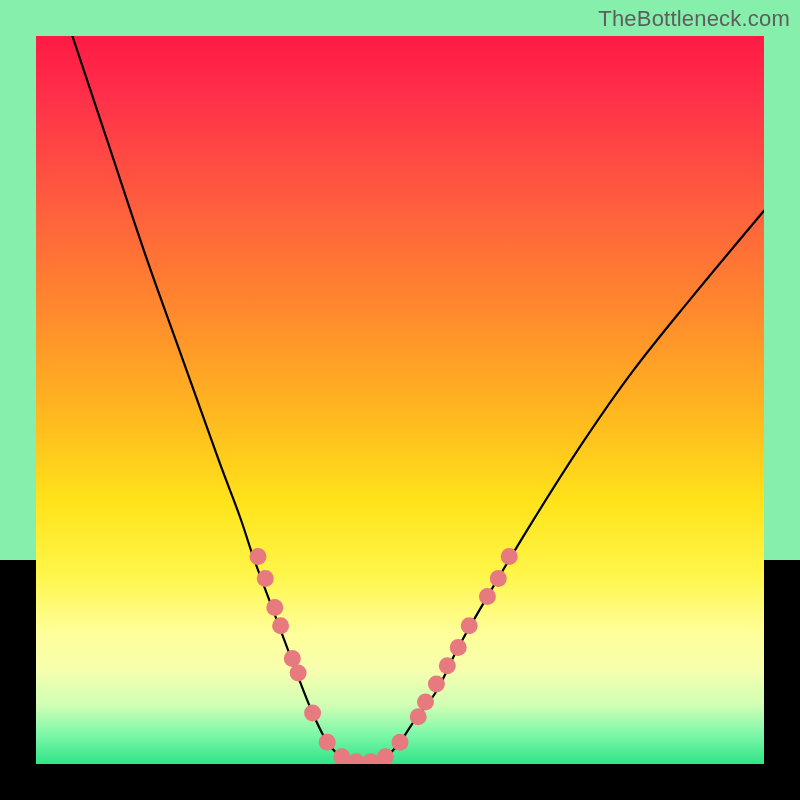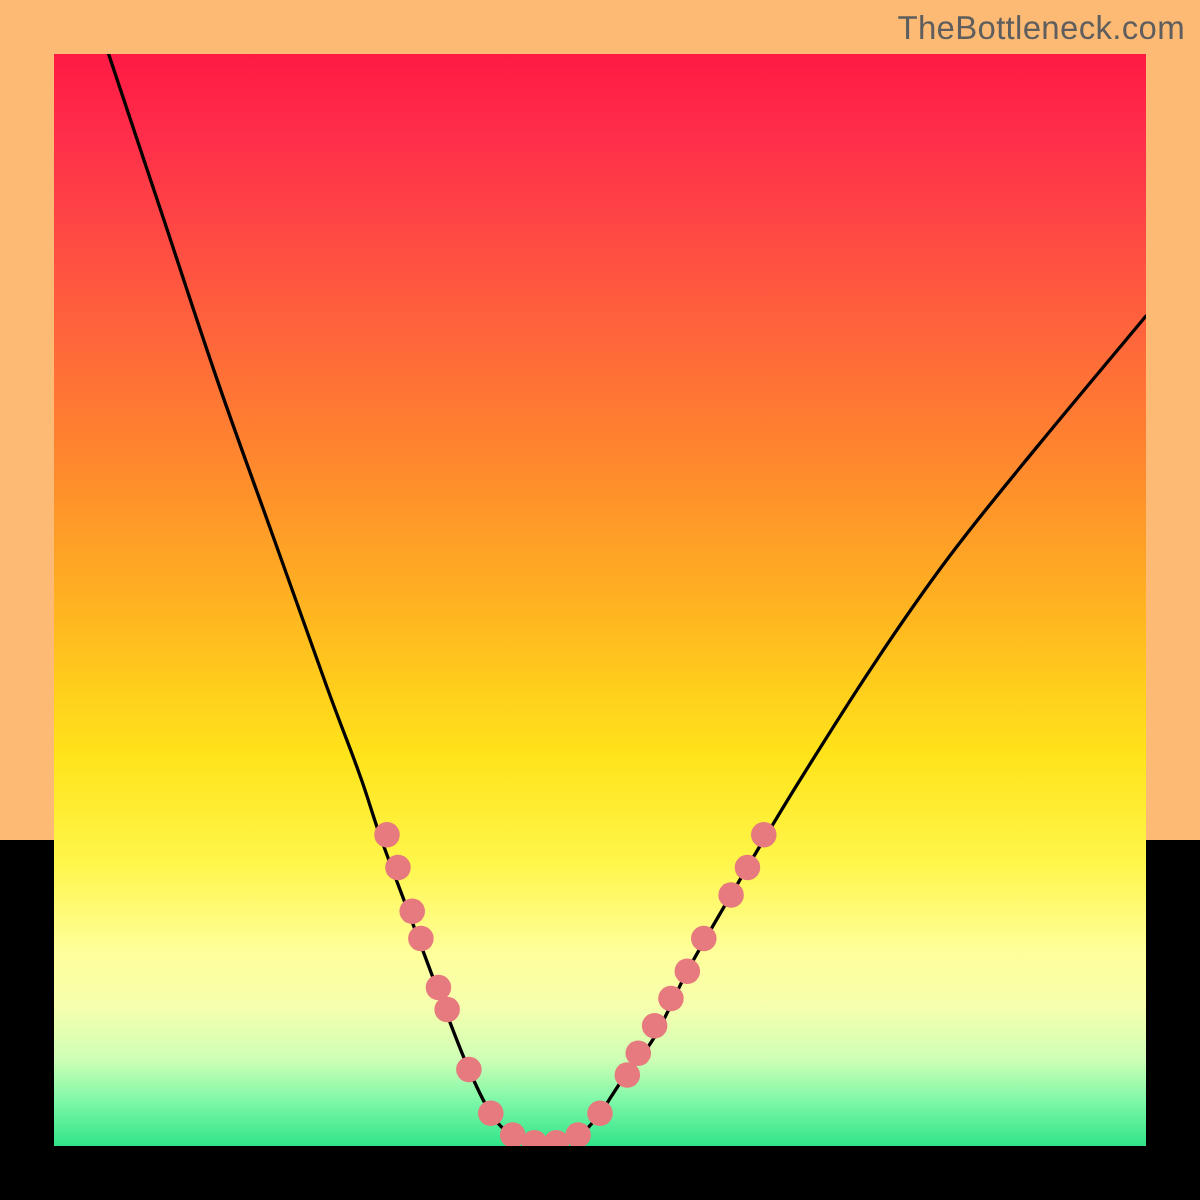--- a/index.html
+++ b/index.html
@@ -10,21 +10,21 @@
     background: #000;
     overflow: hidden;
     font-family: Arial, Helvetica, sans-serif;
   }
   .frame {
     position: absolute;
     left: 0;
     top: 0;
     width: 800px;
     height: 560px;
-    background: #fdba74;
+    background: #86efac;
   }
   .plot {
     position: absolute;
     left: 36px;
     top: 36px;
     width: 728px;
     height: 728px;
     
     background: linear-gradient(to bottom,
       #ff1a44 0%,

